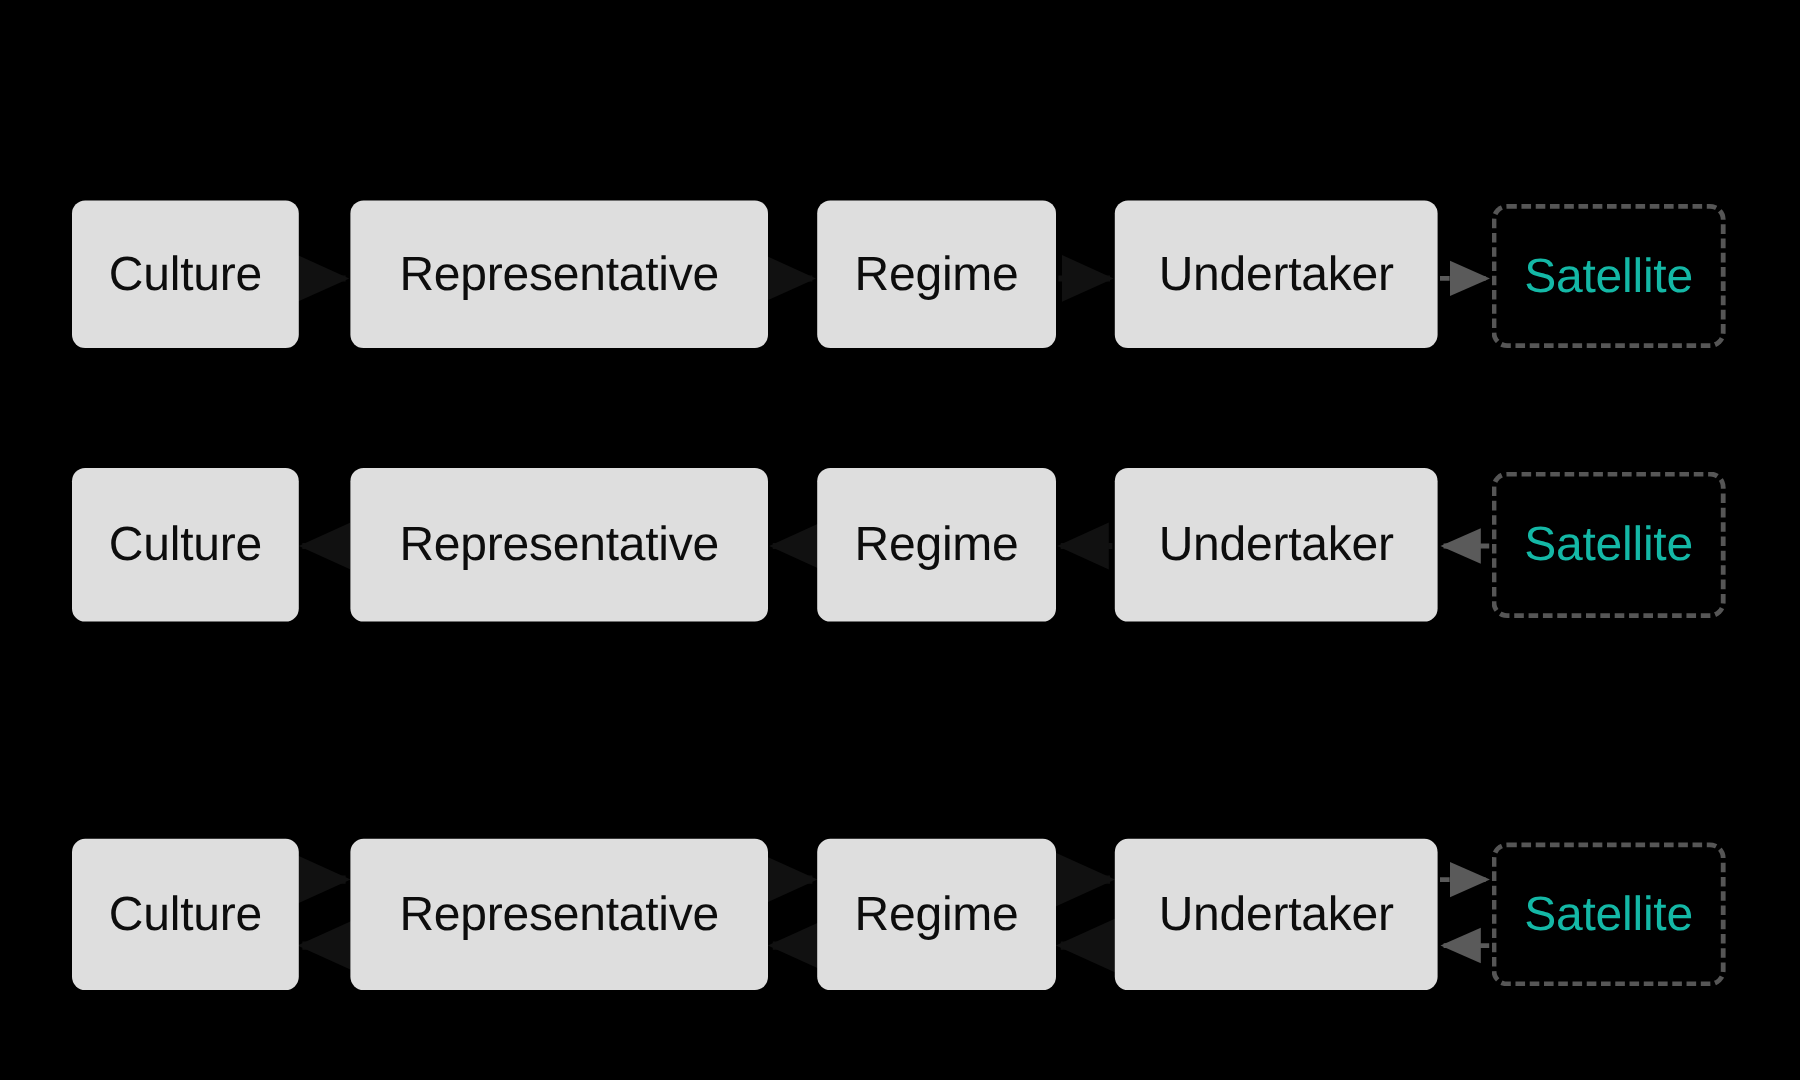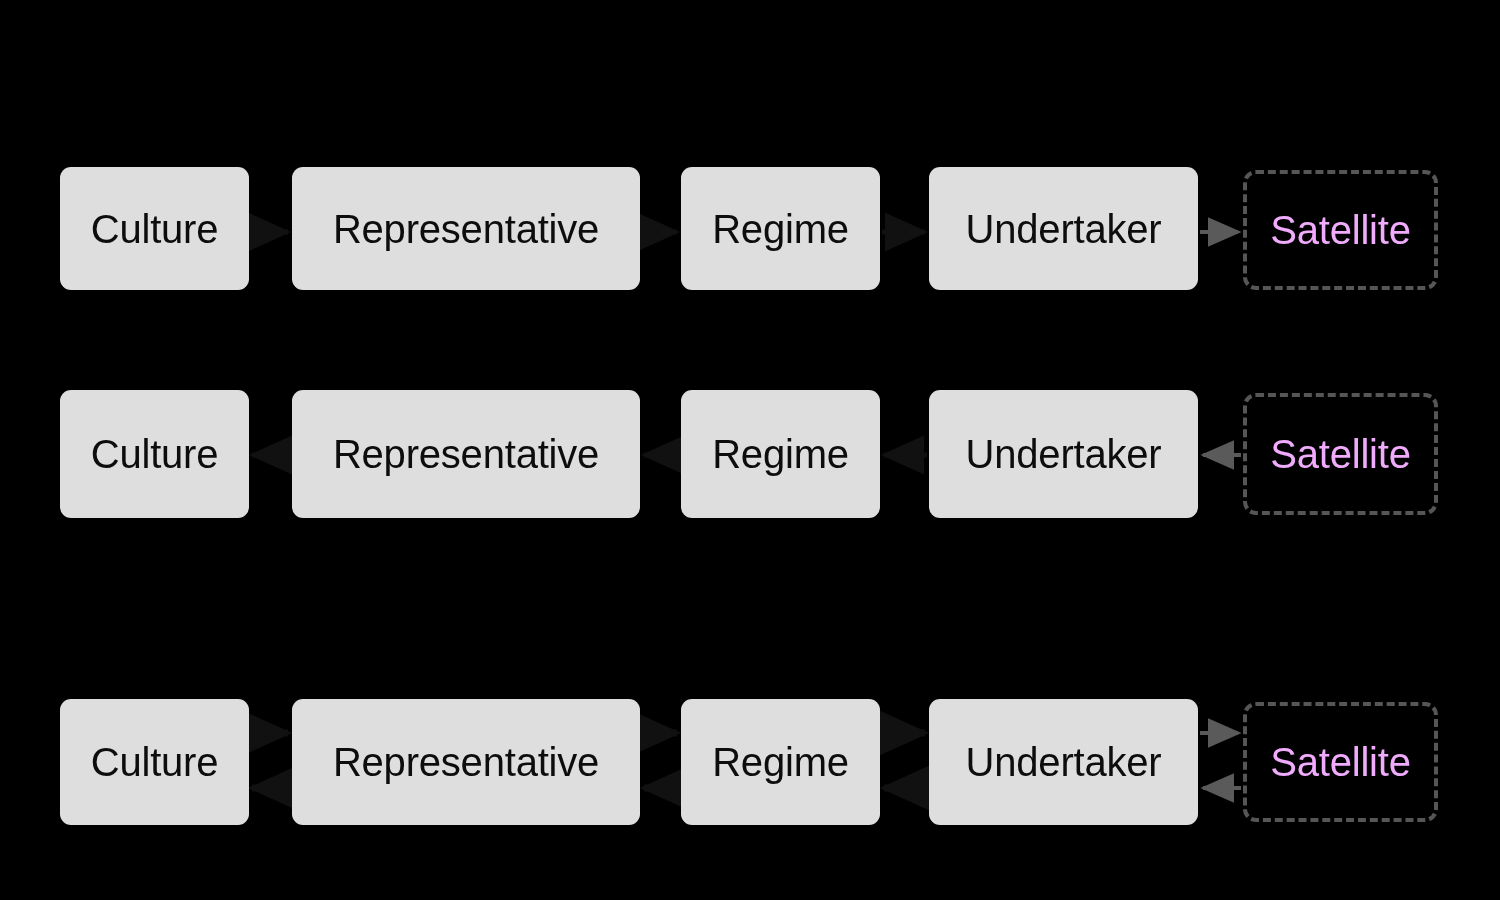--- a/index.html
+++ b/index.html
@@ -52,21 +52,21 @@
   .node.solid .node-label {
     color: #0d0d0d;
     text-align: right;
   }
   .node.dashed {
     background: transparent;
     border: 4px dashed #565656;
     border-radius: 13px;
   }
   .node.dashed .node-label {
-    color: #f0abfc;
+    color: #14b8a6;
   }
 
   
   #edges {
     position: absolute;
     left: 0; top: 0;
     width: 1500px;
     height: 900px;
     pointer-events: none;
   }

